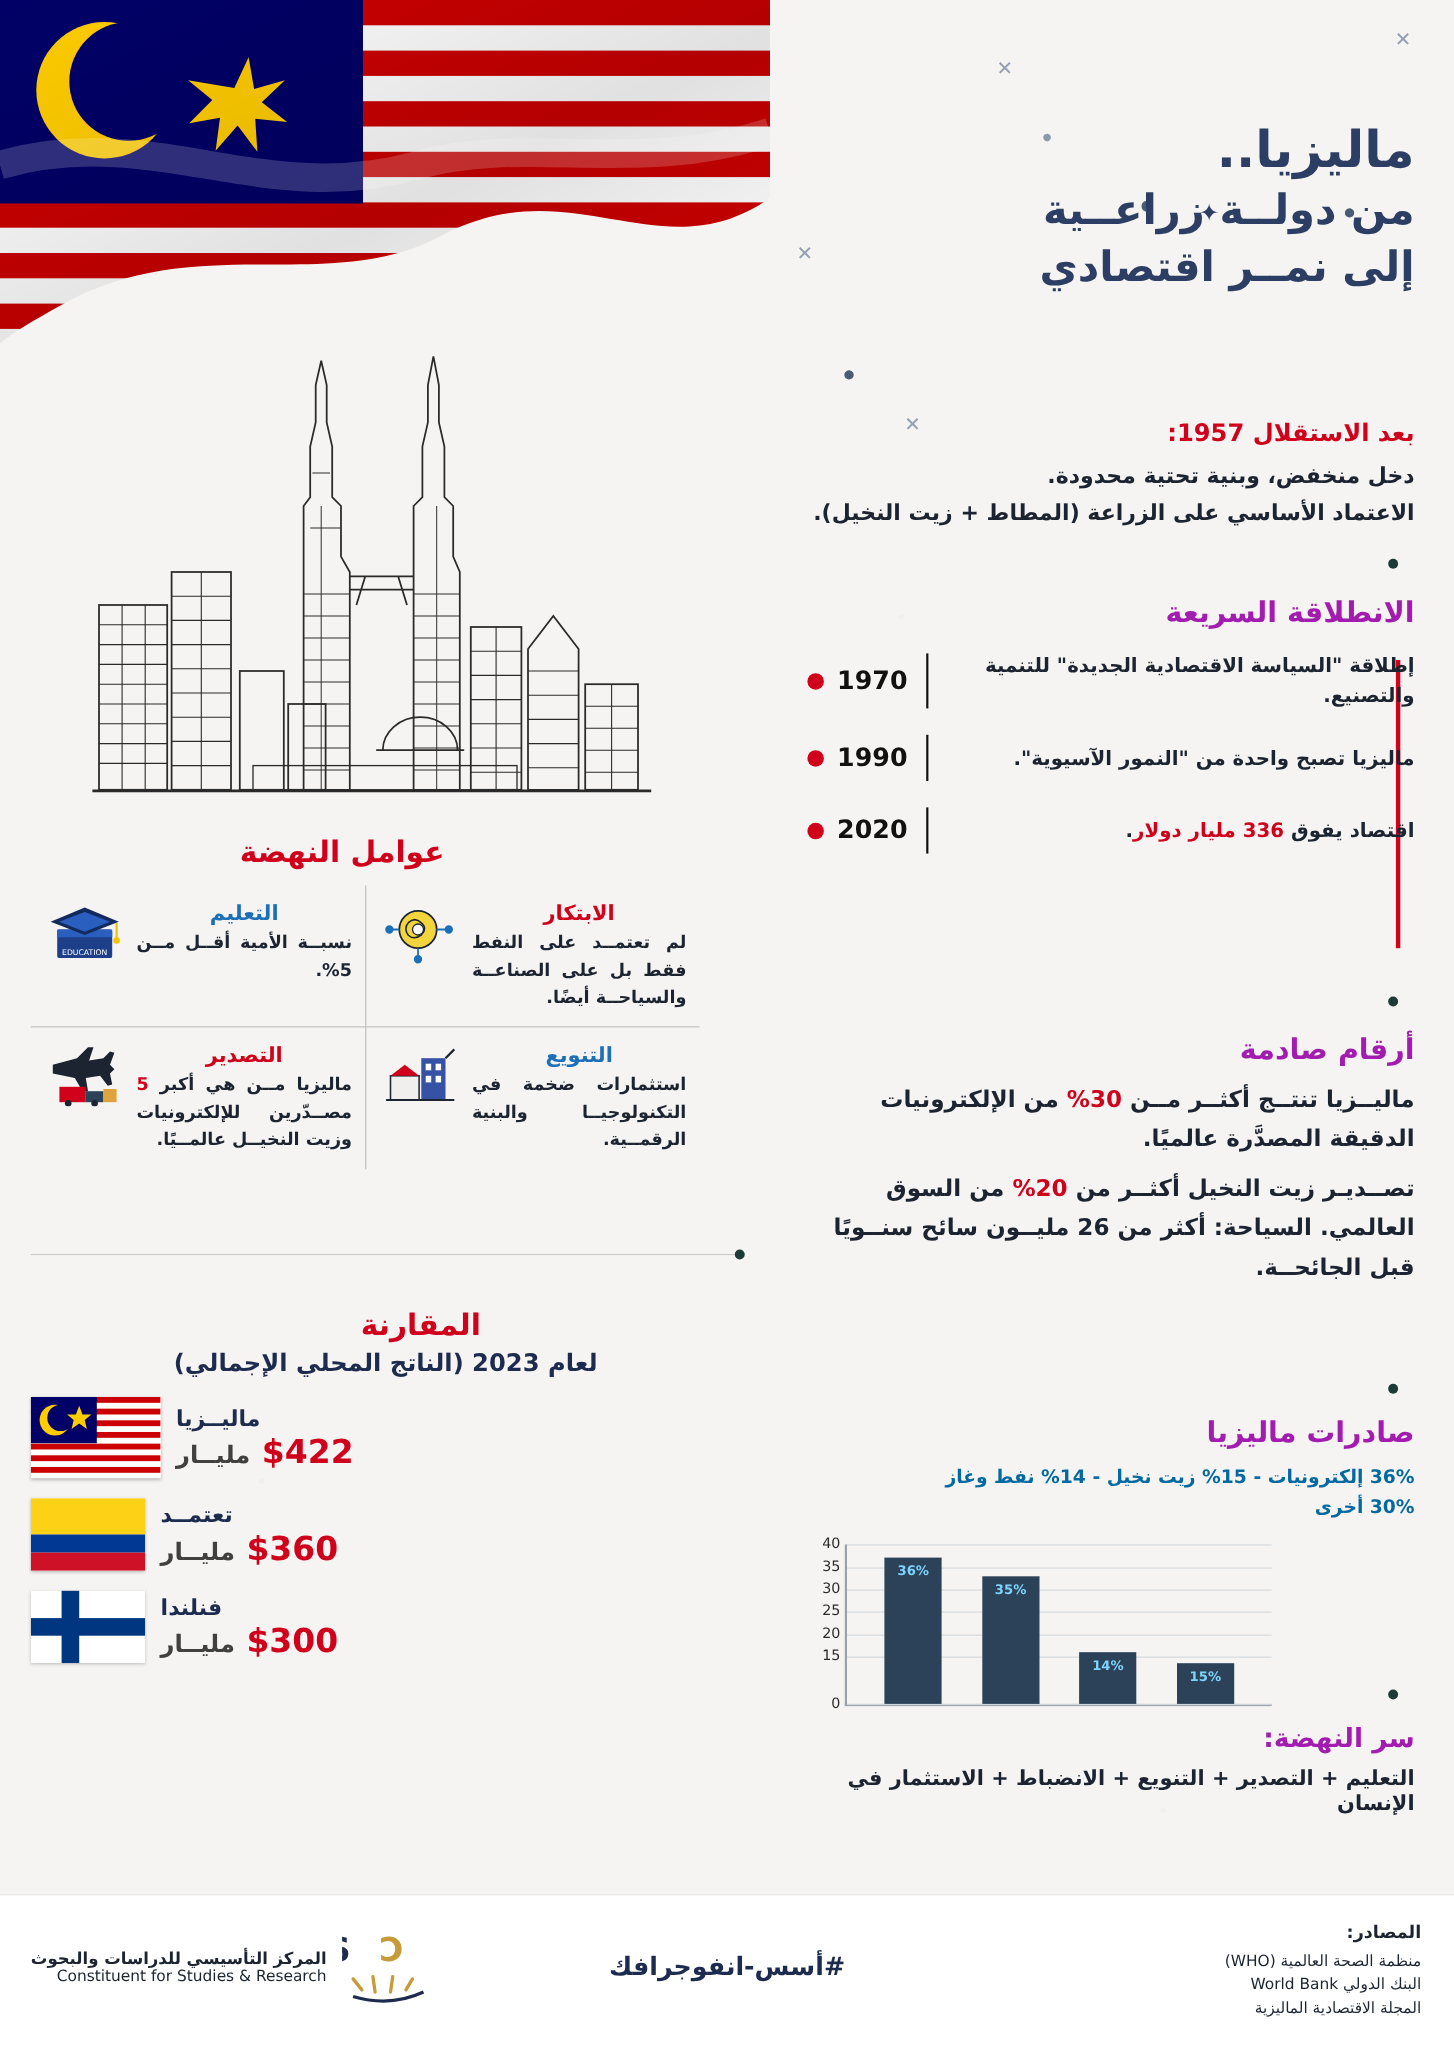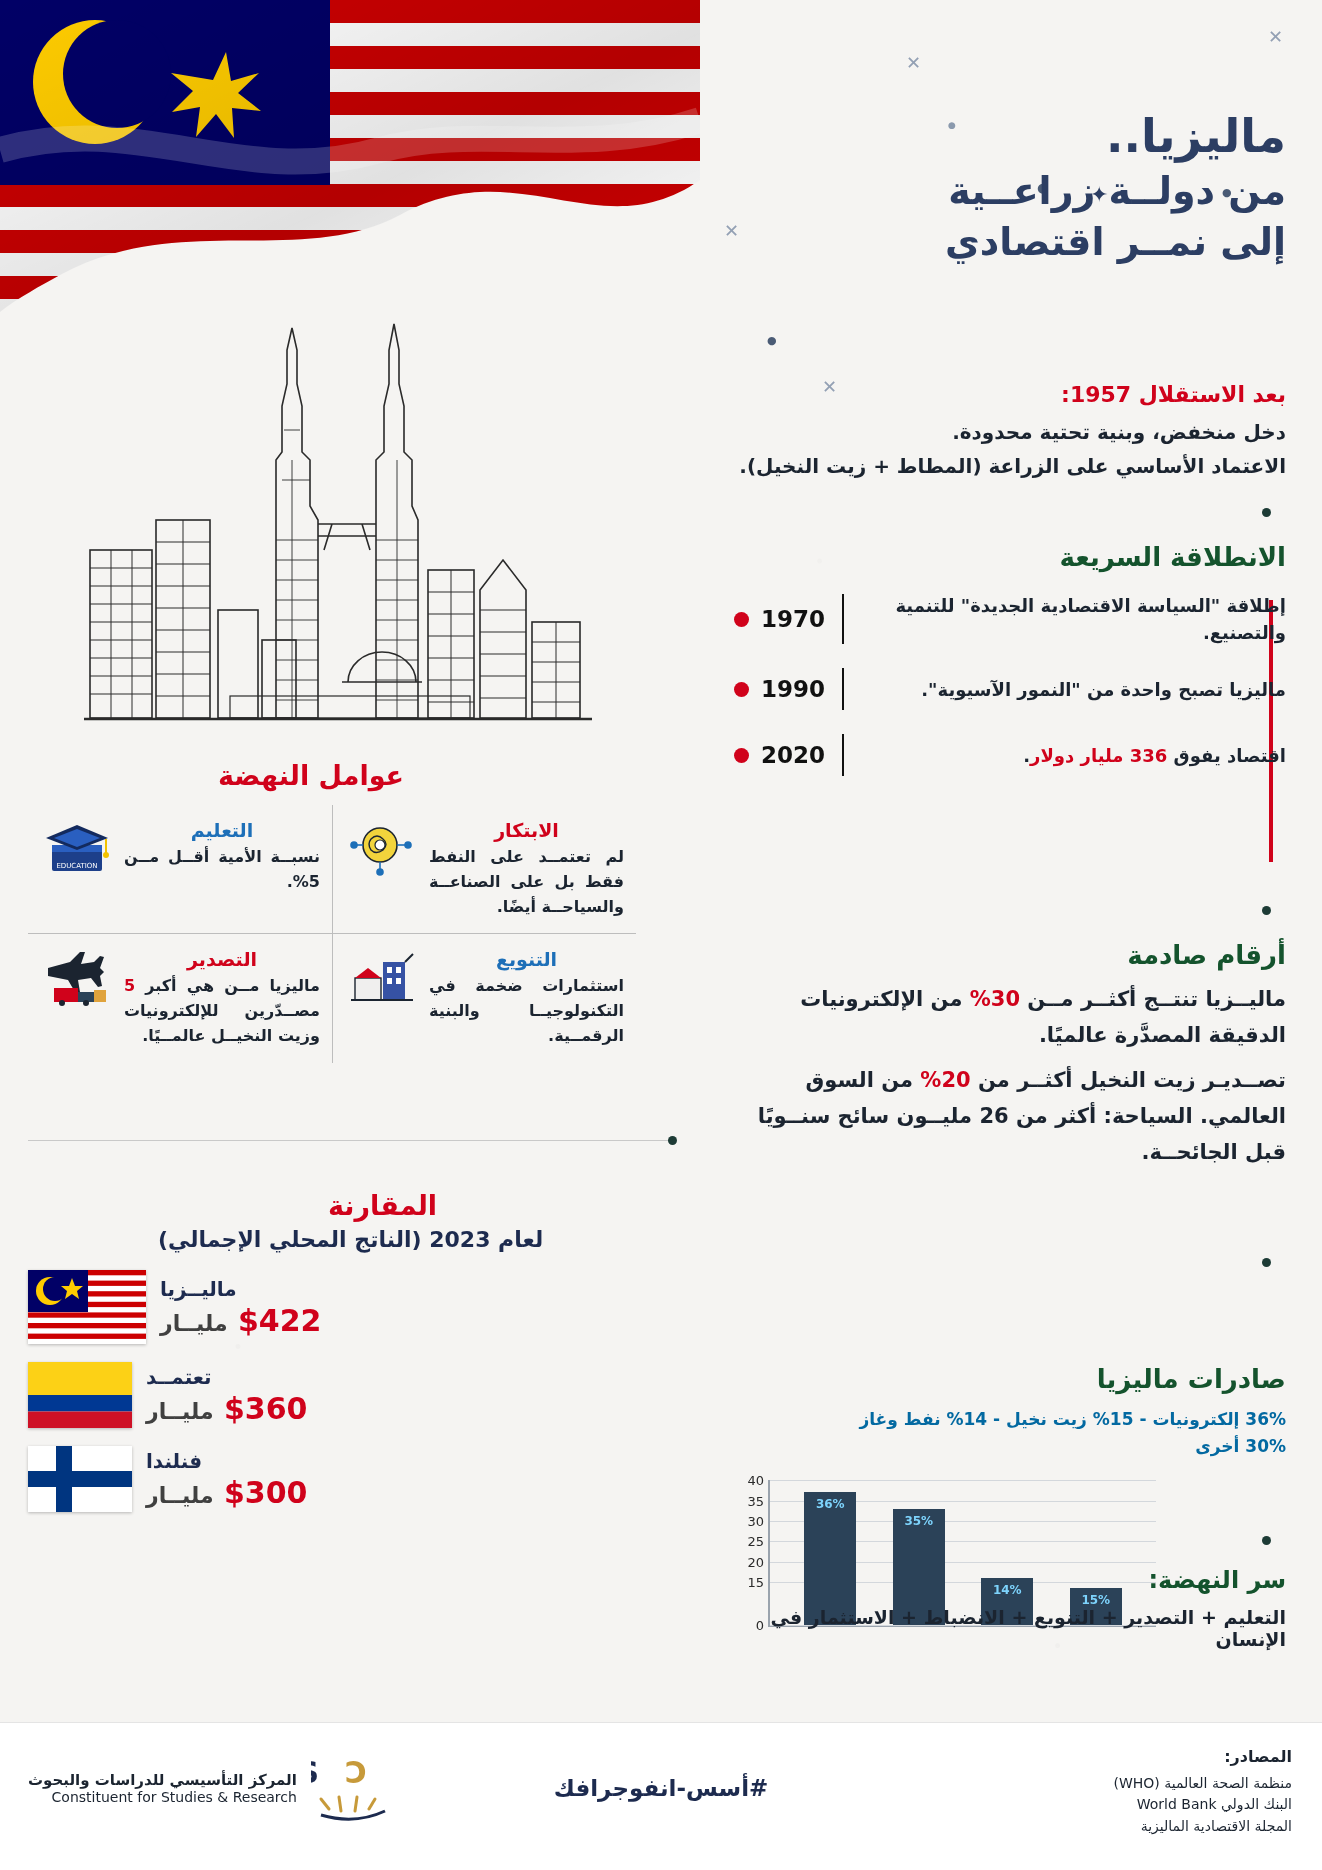--- a/index.html
+++ b/index.html
@@ -33,21 +33,21 @@
 
   
   .headline { position:absolute; right:36px; top:108px; width:560px; text-align:right; }
   .headline .l1 { font-size:46px; font-weight:bold; color:#2c3e63; letter-spacing:-1px; line-height:1.25; }
   .headline .l2 { font-size:38px; font-weight:bold; color:#2c3e63; line-height:1.35; }
   .headline .l3 { font-size:38px; font-weight:bold; color:#2c3e63; line-height:1.35; }
 
   
   .rcol { position:absolute; right:36px; width:560px; text-align:right; }
 
-  .sec-title { color:#14532d; font-weight:bold; font-size:26px; margin-bottom:12px; }
+  .sec-title { color:#a21caf; font-weight:bold; font-size:26px; margin-bottom:12px; }
 
   .para { font-size:21px; font-weight:bold; color:#1b2430; line-height:1.7; }
   .para .red { color:#d0021b; }
 
   .divider { position:absolute; height:1px; background:#c9c9c9; }
   .dot { position:absolute; width:9px; height:9px; border-radius:50%; background:#1d3b36; }
 
   
   .timeline { position:absolute; right:36px; width:560px; }
   .tl-line { position:absolute; right:13px; top:8px; width:4px; background:#d0021b; }
@@ -226,21 +226,21 @@
       <span>ماليــزيا تنتــج أكثــر مــن </span><span class="red">30%</span><span> من الإلكترونيات الدقيقة المصدَّرة عالميًا.</span>
     </div>
     <div class="para" style="margin-top:10px;">
       <span>تصــديـر زيت النخيل  أكثــر من </span><span class="red">20%</span><span> من السوق العالمي. السياحة: أكثر من 26 مليــون سائح سنــويًا قبل الجائحــة.</span>
     </div>
   </div>
 
   <div class="divider" style="right:800px; left:1258px; top:1262px;"></div>
   <div class="dot" style="left:1262px; top:1258px;"></div>
 
-  <div class="rcol" style="top:1364px;">
+  <div class="rcol" style="top:1288px;">
     <div class="sec-title">صادرات ماليزيا</div>
     <div class="chart-legend">
       <div>36% إلكترونيات  -  15% زيت نخيل  -  14%  نفط وغاز</div>
       <div>30% أخرى</div>
     </div>
 
     <div class="chart-box">
       <div class="chart-plot">
         <div class="gridline" style="top:0%">
             <span class="ytick">40</span>

